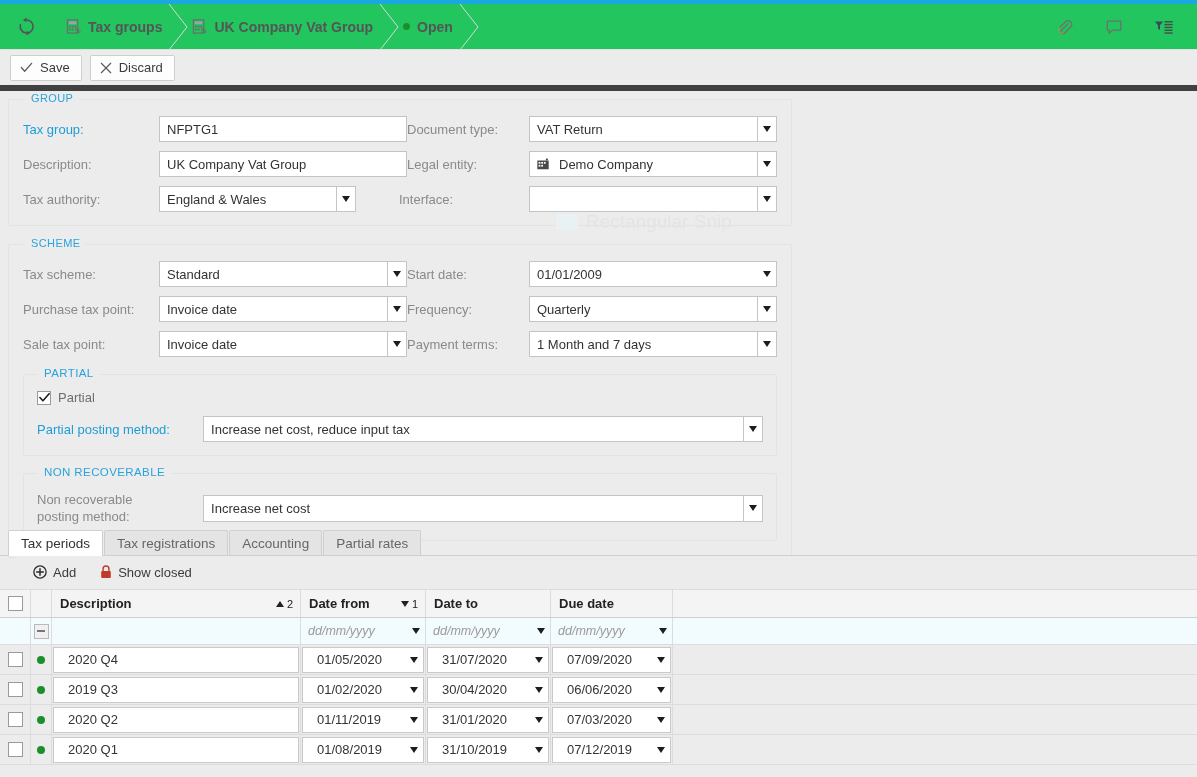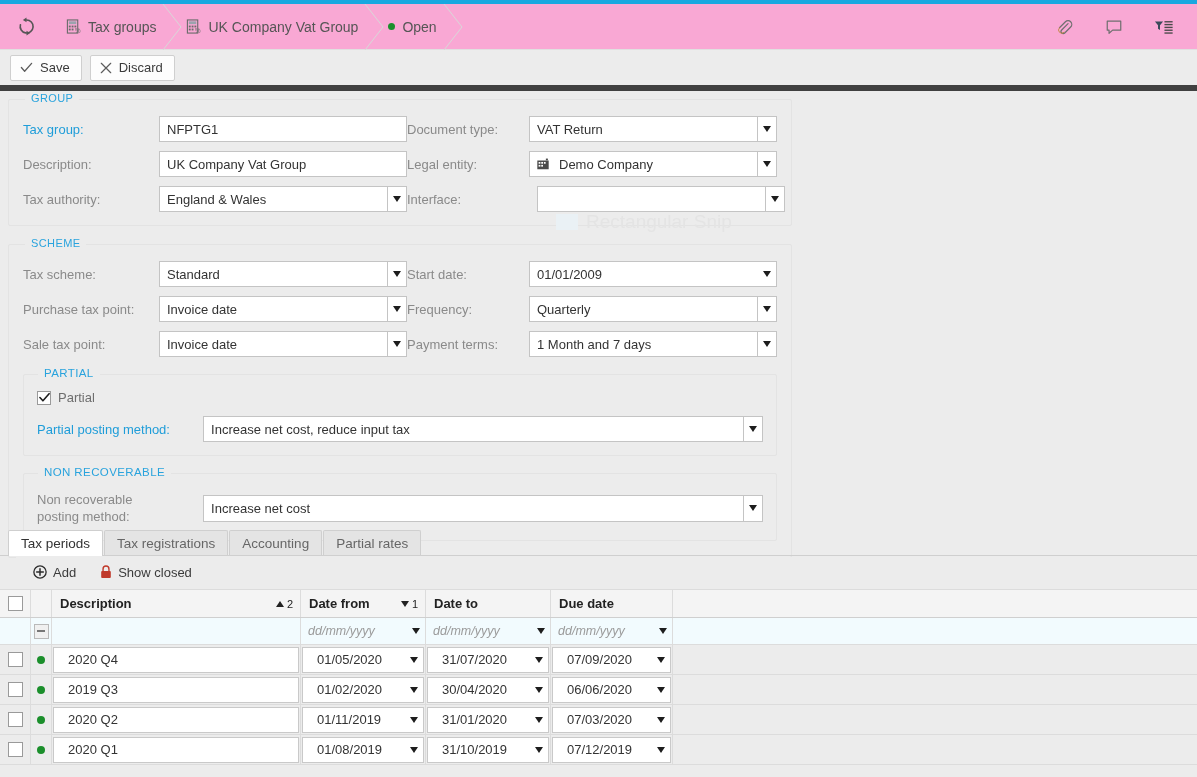--- a/index.html
+++ b/index.html
@@ -12,24 +12,25 @@
     background: #ececec;
     overflow: hidden;
     position: relative;
   }
 
   
   .accent-bar { height: 4px; background: #19a8e0; width: 100%; }
 
   
   .breadcrumb-bar {
-    height: 46px; background: #f9a8d4;
+    height: 46px; background: #22c55e;
     display: flex; align-items: center;
     position: relative;
     border-bottom: 1px solid #e0e0e0;
+    font-weight: bold;
   }
   .refresh-btn {
     width: 52px; height: 46px;
     display: flex; align-items: center; justify-content: center;
     cursor: pointer;
   }
   .crumb {
     height: 46px; display: flex; align-items: center;
     padding: 0 16px 0 14px;
     font-size: 14px; color: #555;
@@ -362,21 +363,21 @@
           <span class="caret">
               <i></i>
             </span>
         </div>
       </div>
     </div>
 
     <div class="row">
       <div class="col" style="width:400px">
         <div class="lbl" style="width:136px">Tax authority:</div>
-        <div class="ctl" style="width:248px">
+        <div class="ctl" style="width:197px">
           <span class="txt">England &amp; Wales</span>
           <span class="caret">
               <i></i>
             </span>
         </div>
       </div>
       <div class="col">
         <div class="lbl" style="width:130px">Interface:</div>
         <div class="ctl" style="width:248px">
           <span class="txt"></span>

